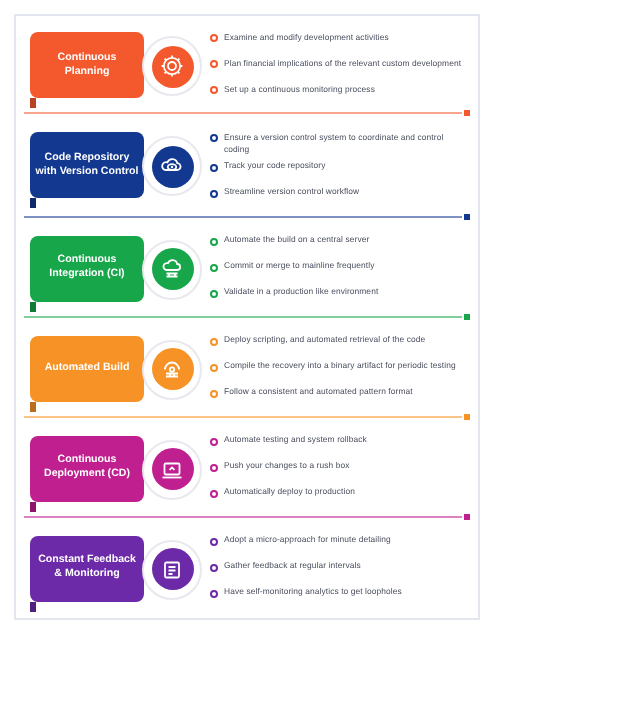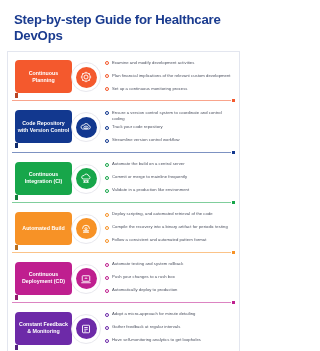--- a/index.html
+++ b/index.html
@@ -154,21 +154,20 @@
     top: 0;
     width: 3px;
     height: 3px;
   }
 </style>
 </head>
 <body>
 
 <div class="page">
 
-  <h1 class="title">Step-by-step Guide for Healthcare DevOps</h1>
 
   <div class="card">
 
     <div class="section">
       <div class="label-box" style="background:#f4592d">
         <span>Continuous Planning</span>
       </div>
       <div class="icon-wrap">
         <div class="icon-ring"></div>
         <div class="icon-badge" style="background:#f4592d">

